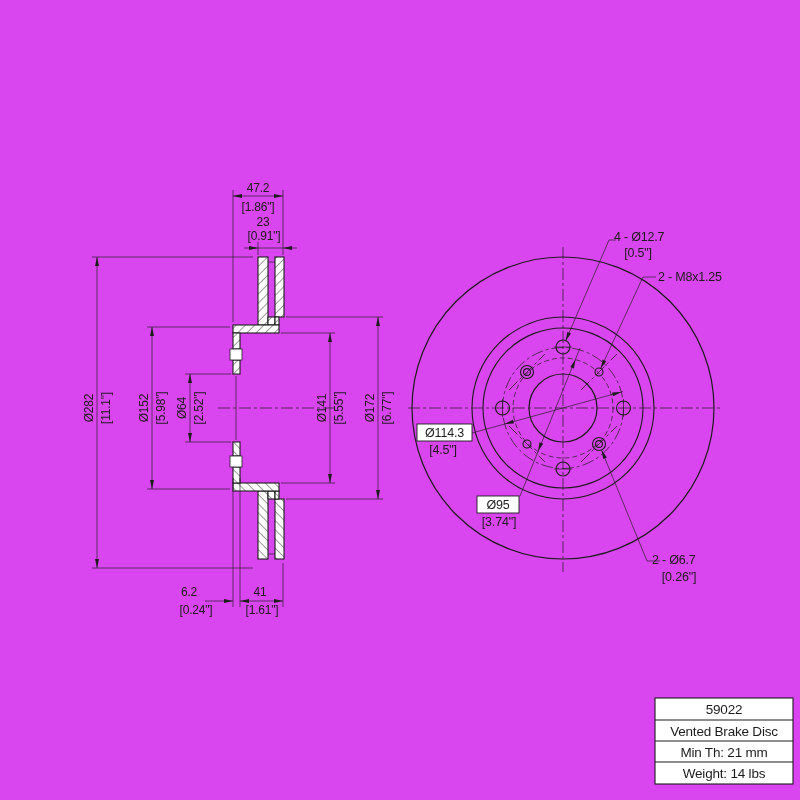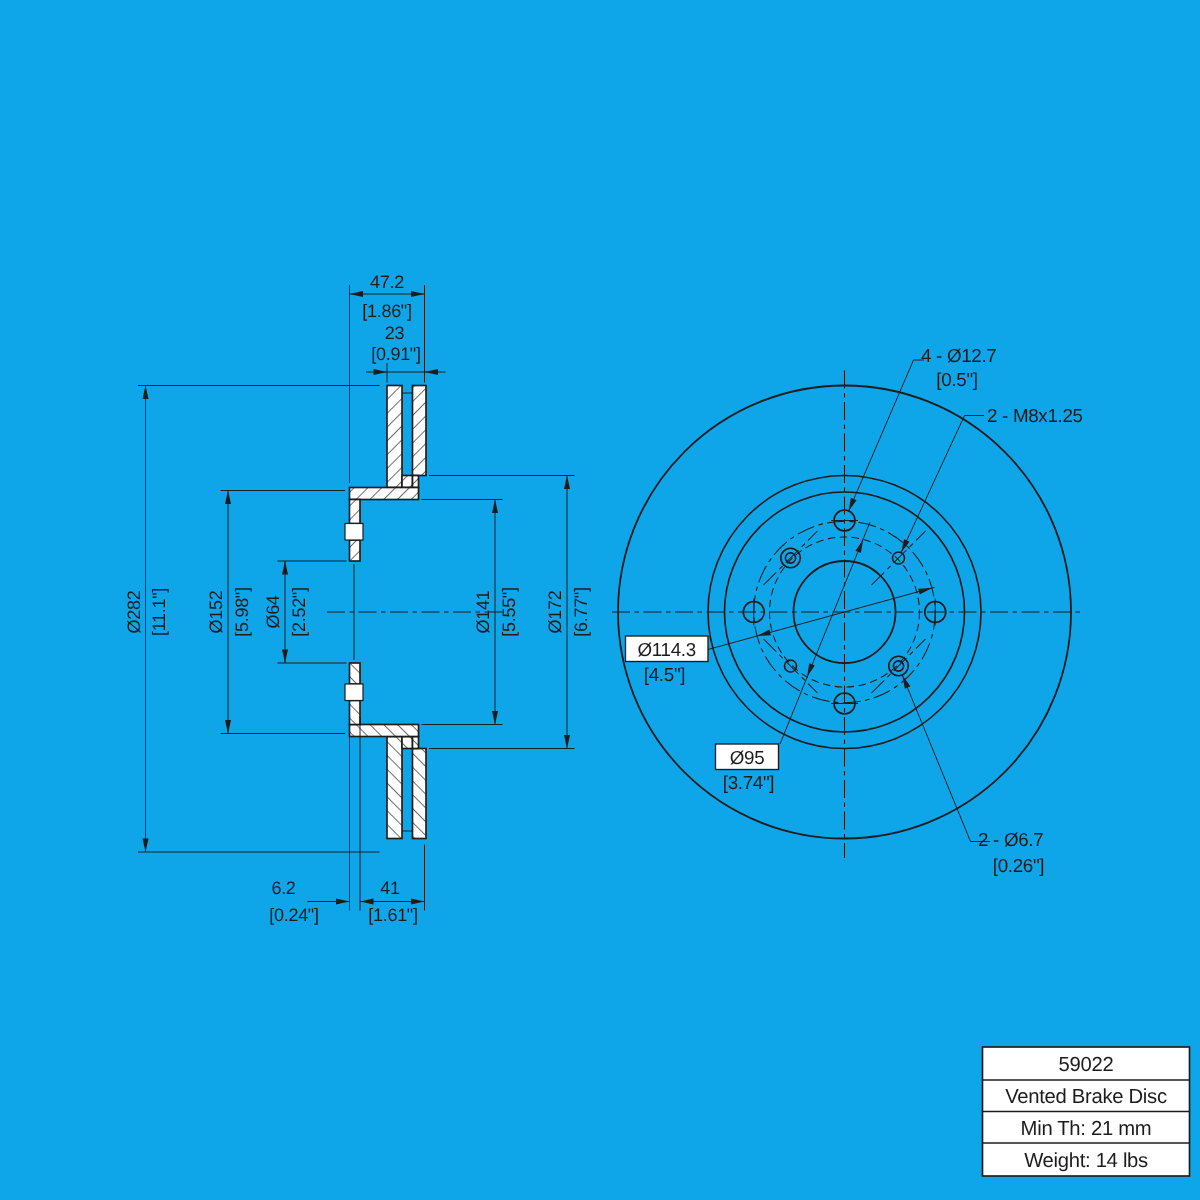--- a/index.html
+++ b/index.html
@@ -1,16 +1,16 @@
 <!DOCTYPE html>
 <html><head>
 <meta charset="utf-8">
 <style>
   html,body{margin:0;padding:0;background:#fff;}
-  .page{position:relative;width:800px;height:800px;background:#0ea5e9;font-family:"Liberation Sans",sans-serif;}
+  .page{position:relative;width:800px;height:800px;background:#d946ef;font-family:"Liberation Sans",sans-serif;}
   svg text{font-family:"Liberation Sans",sans-serif;fill:#1c1c1c;letter-spacing:-0.2px;}
   .dimtxt{font-size:12px;}
   .lbltxt{font-size:12.5px;}
   .tbltxt{font-size:13.5px;}
   .ln{stroke:#1c1c1c;stroke-width:1.2;fill:none;}
   .lnf{stroke:#1c1c1c;stroke-width:1.1;}
   .th{stroke:#1c1c1c;stroke-width:0.65;fill:none;}
   .cl{stroke:#1c1c1c;stroke-width:0.7;fill:none;stroke-dasharray:12 3 3 3;}
   .dsh{stroke:#1c1c1c;stroke-width:0.7;fill:none;stroke-dasharray:5 3;}
   .arr{fill:#1c1c1c;stroke:none;}

